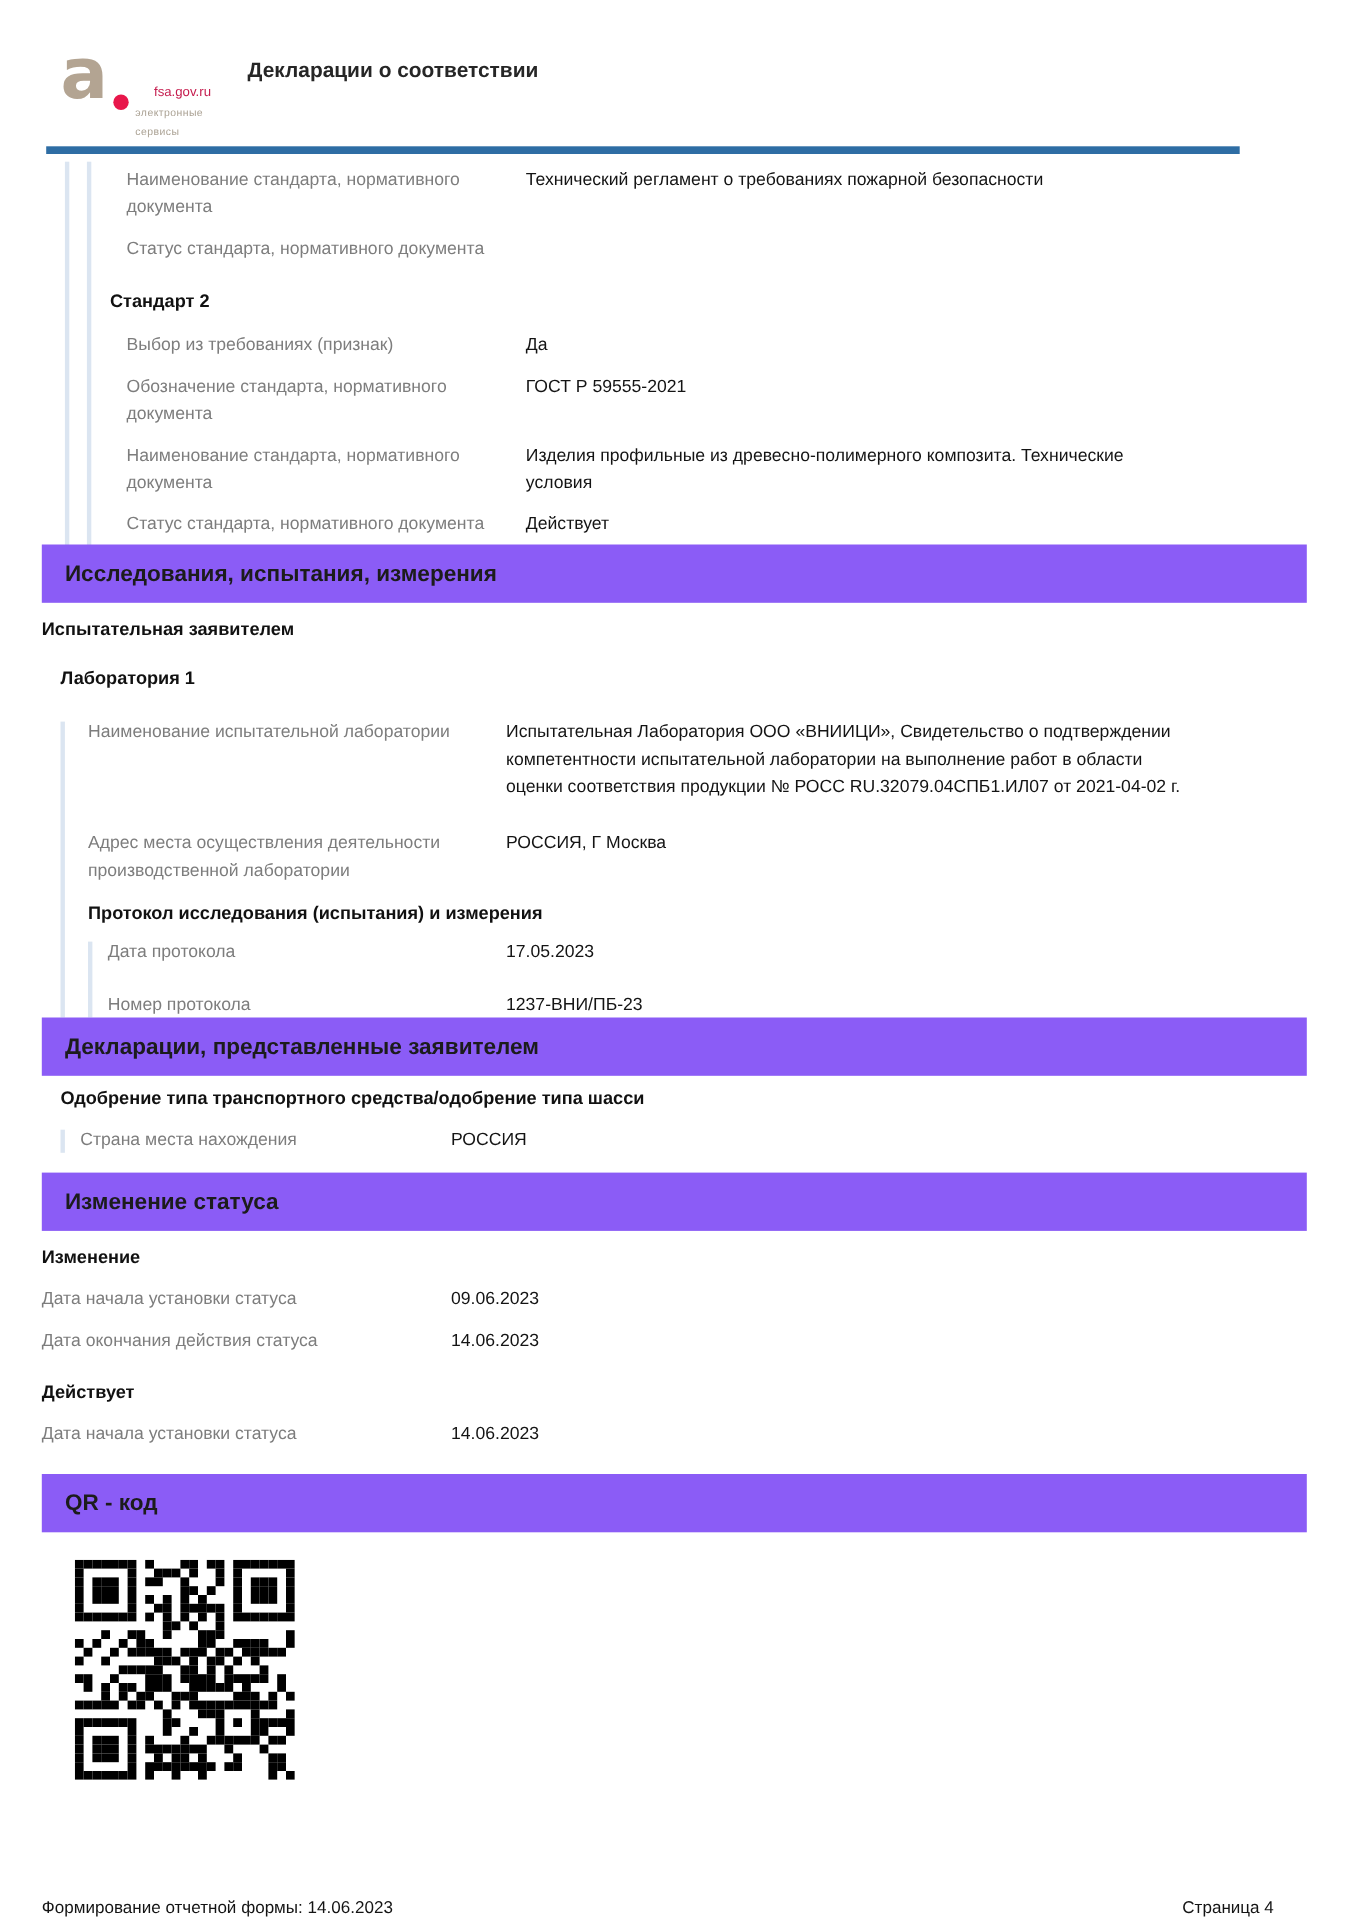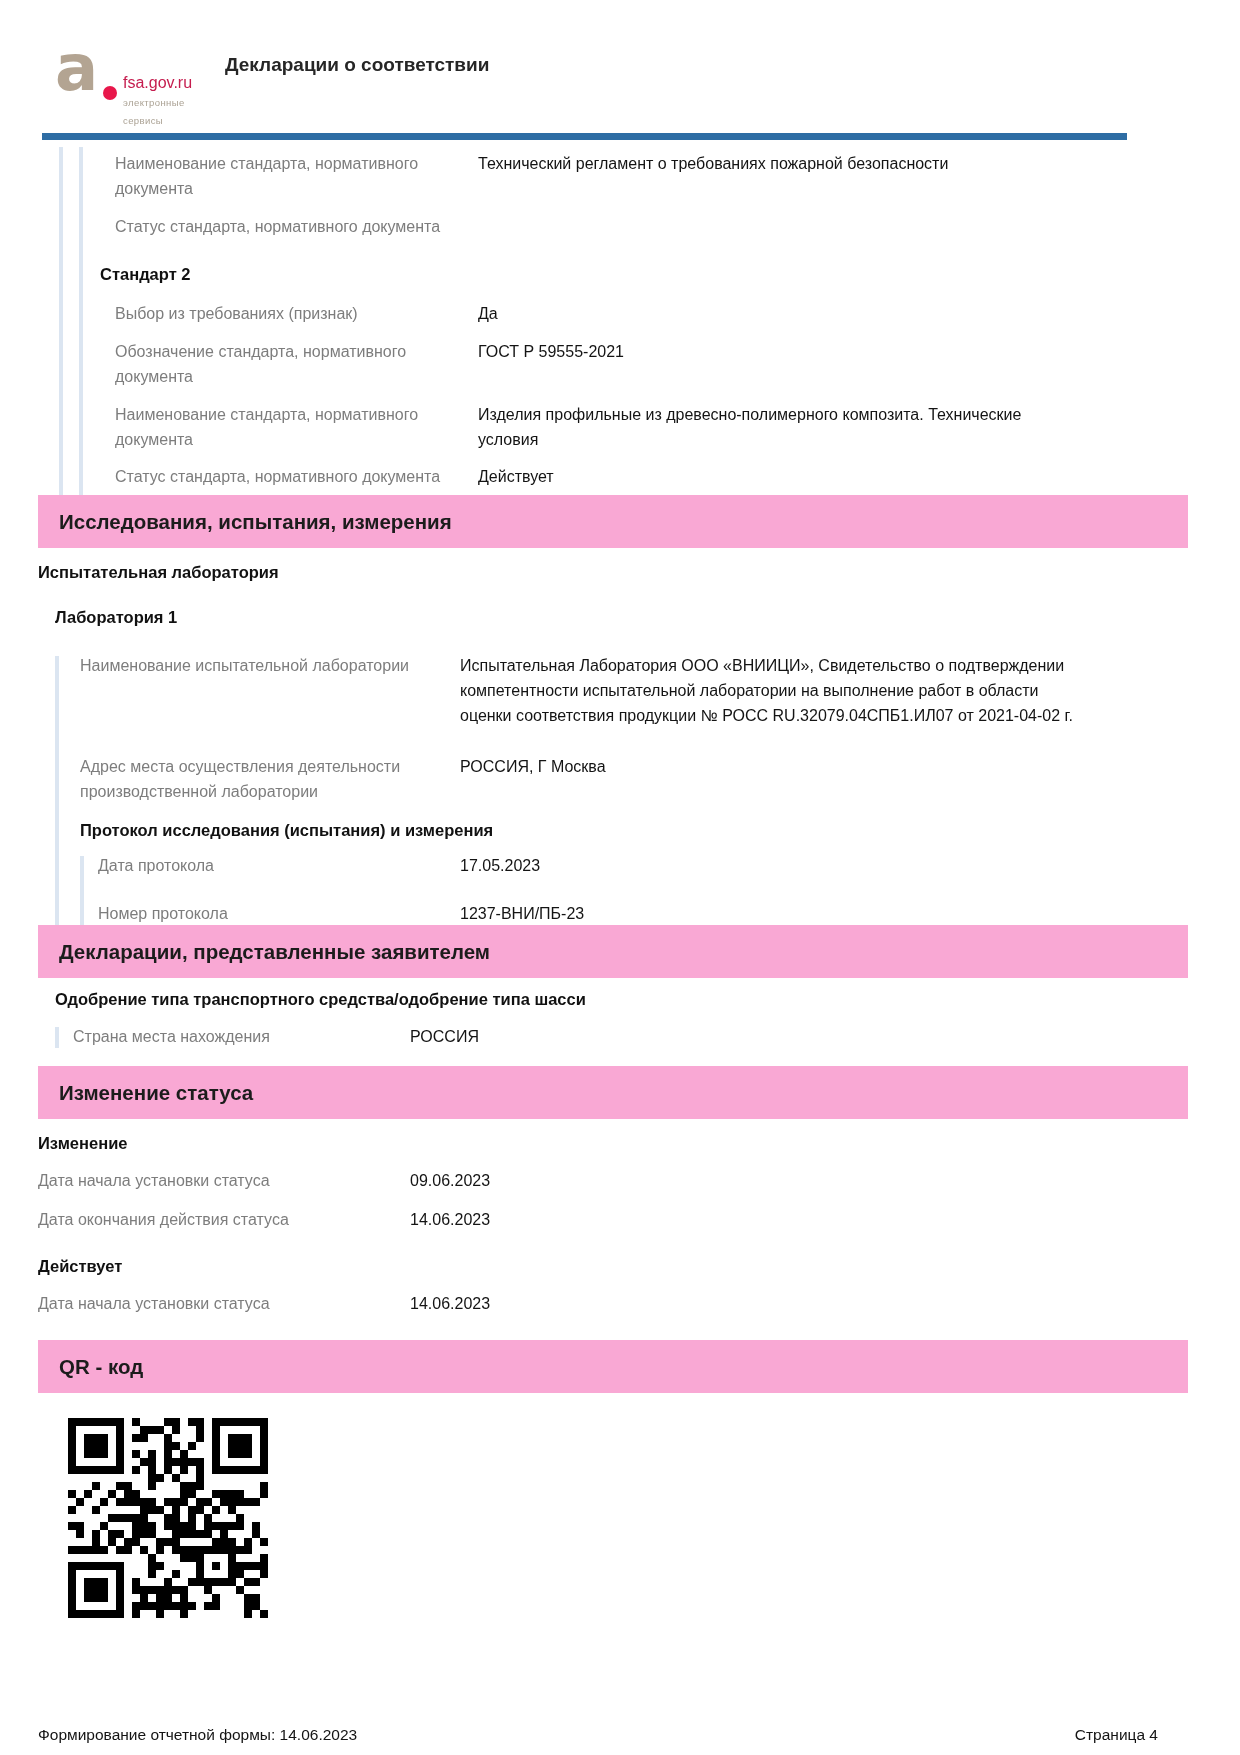--- a/index.html
+++ b/index.html
@@ -10,41 +10,41 @@
     font-family:"Liberation Sans", sans-serif;
     font-size:16px; color:#1a1a1a;
     -webkit-font-smoothing:antialiased;
   }
   
   .header { position:absolute; top:42px; left:55px; display:flex; align-items:flex-start; }
   .logo { position:relative; width:150px; height:70px; }
   .logo-glyph { font-family:"DejaVu Sans", sans-serif; font-weight:bold; font-size:64px; line-height:52px; color:#b3a492; display:block; }
   .logo-dot { position:absolute; left:48px; top:44px; width:14px; height:14px; border-radius:50%; background:#e8174b; }
   .logo-text { position:absolute; left:68px; top:32px; }
-  .logo-site { color:#c51c4e; font-size:16px; line-height:18px; }
+  .logo-site { color:#c51c4e; font-size:12px; line-height:18px;margin-left:17px; }
   .logo-tag  { color:#aba294; font-size:9.5px; letter-spacing:.4px; }
   .doc-title { margin-left:20px; margin-top:12px; font-size:19px; font-weight:bold; color:#262626; }
 
   
   .frow { display:flex; align-items:flex-start; line-height:1.55; }
   .frow .lbl { color:#7d7d7d; flex:none; }
   .frow .val { color:#141414; overflow-wrap:break-word; }
 
   
   #standards-block { position:absolute; top:133px; left:42px; width:1085px;
     border-top:7px solid #2e6da4; padding:12px 0 16px 0; }
   #standards-block .vbar { position:absolute; width:4px; background:#dbe5f1; top:7px; bottom:4px; }
   .vbar.b1 { left:17px; } .vbar.b2 { left:37px; }
   .std-row { padding-left:73px; margin-bottom:13px; }
   .std-row .lbl { width:363px; padding-right:10px; }
   .std-row .val { width:560px; }
   .std-sub { padding-left:58px; font-weight:bold; font-size:16.5px; margin:26px 0 18px 0; color:#111; }
 
   
-  .section-bar { position:absolute; left:38px; width:1150px; height:53px; background:#f9a8d4;
+  .section-bar { position:absolute; left:38px; width:1150px; height:53px; background:#8b5cf6;
     display:flex; align-items:center; padding-left:21px;
     font-size:20.5px; font-weight:bold; color:#1c1c1c; }
   #research-bar { top:495px; } #docs-bar { top:925px; } #status-bar { top:1066px; } #qr-bar { top:1340px; }
 
   
   #research-content { position:absolute; top:563px; left:38px; width:1150px; }
   .h-bold { font-weight:bold; font-size:16.5px; color:#111; }
   #lab-group-title { margin-bottom:26px; }
   #lab-title { margin-left:17px; margin-bottom:16px; }
   .barbox { position:relative; }
@@ -126,21 +126,21 @@
   </div>
   <div class="frow std-row" style="margin-bottom:0">
     <div class="lbl">Статус стандарта, нормативного документа</div>
     <div class="val">Действует</div>
   </div>
 </div>
 
 <div id="research-bar" class="section-bar">Исследования, испытания, измерения</div>
 
 <div id="research-content">
-  <div id="lab-group-title" class="h-bold">Испытательная лаборатория</div>
+  <div id="lab-group-title" class="h-bold">Испытательная заявителем</div>
   <div id="lab-title" class="h-bold">Лаборатория 1</div>
 
   <div id="lab-box" class="barbox">
     <div class="gbar"></div>
     <div class="inner">
       <div class="frow lab-row">
         <div class="lbl">Наименование испытательной лаборатории</div>
         <div class="val">Испытательная Лаборатория ООО «ВНИИЦИ», Свидетельство о подтверждении компетентности испытательной лаборатории на выполнение работ в области оценки соответствия продукции № РОСС RU.32079.04СПБ1.ИЛ07 от 2021-04-02 г.</div>
       </div>
       <div class="frow lab-row">

